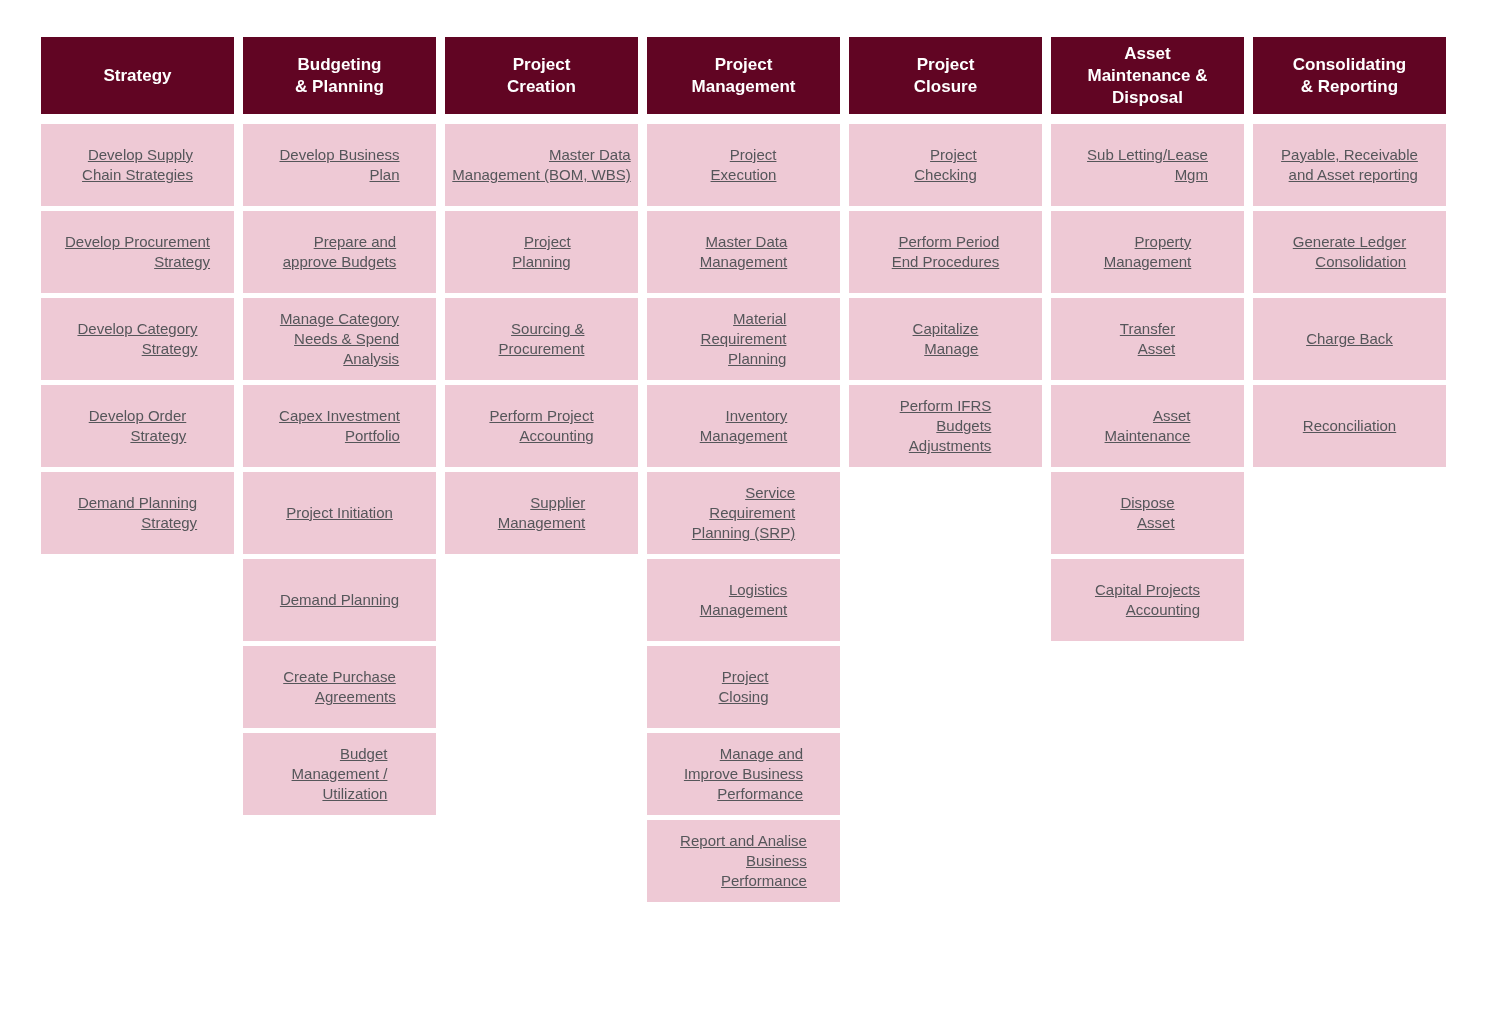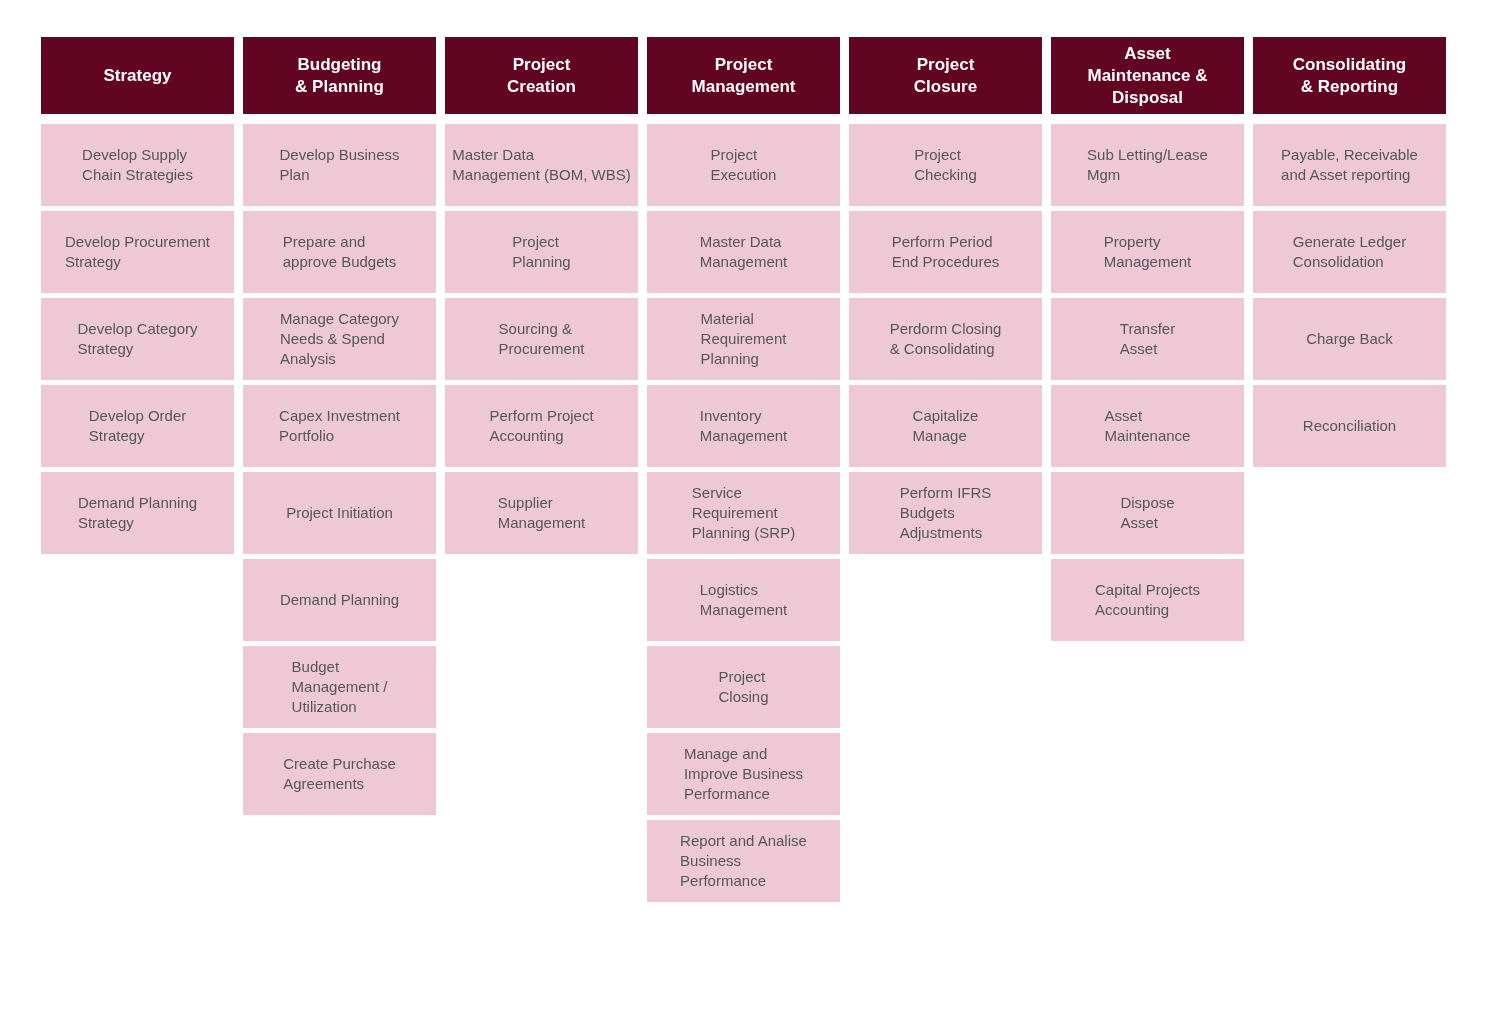--- a/index.html
+++ b/index.html
@@ -45,24 +45,25 @@
   .cell {
     height: 82px;
     margin-top: 5px;
     background: var(--cell-bg, #eec9d5);
     color: var(--cell-text, #55565a);
     font-size: 15px;
     line-height: 20px;
     display: flex;
     align-items: center;
     justify-content: center;
-    text-align: left;
+    text-align: right;
     white-space: pre-line;
     padding: 0 5px;
     box-sizing: border-box;
+    text-decoration: underline;
   }
   .col-header + .cell {
     margin-top: 10px;
   }
 </style>
 </head>
 <body style="--header-bg: #610523; --header-text: #ffffff; --cell-bg: #eec9d5; --cell-text: #55565a; background: rgb(255, 255, 255);">
 
 <div class="board">
     <div class="col">
@@ -85,25 +86,25 @@
 Plan</div>
       <div class="cell">Prepare and
 approve Budgets</div>
       <div class="cell">Manage Category
 Needs &amp; Spend
 Analysis</div>
       <div class="cell">Capex Investment
 Portfolio</div>
       <div class="cell">Project Initiation</div>
       <div class="cell">Demand Planning</div>
+      <div class="cell">Create Purchase
+Agreements</div>
       <div class="cell">Budget
 Management /
 Utilization</div>
-      <div class="cell">Create Purchase
-Agreements</div>
     </div>
     <div class="col">
       <div class="col-header">Project
 Creation</div>
       <div class="cell">Master Data
 Management (BOM, WBS)</div>
       <div class="cell">Project
 Planning</div>
       <div class="cell">Sourcing &amp;
 Procurement</div>
@@ -138,22 +139,20 @@
 Business
 Performance</div>
     </div>
     <div class="col">
       <div class="col-header">Project
 Closure</div>
       <div class="cell">Project
 Checking</div>
       <div class="cell">Perform Period
 End Procedures</div>
-      <div class="cell">Perdorm Closing
-&amp; Consolidating</div>
       <div class="cell">Capitalize
 Manage</div>
       <div class="cell">Perform IFRS
 Budgets
 Adjustments</div>
     </div>
     <div class="col">
       <div class="col-header">Asset
 Maintenance &amp;
 Disposal</div>

